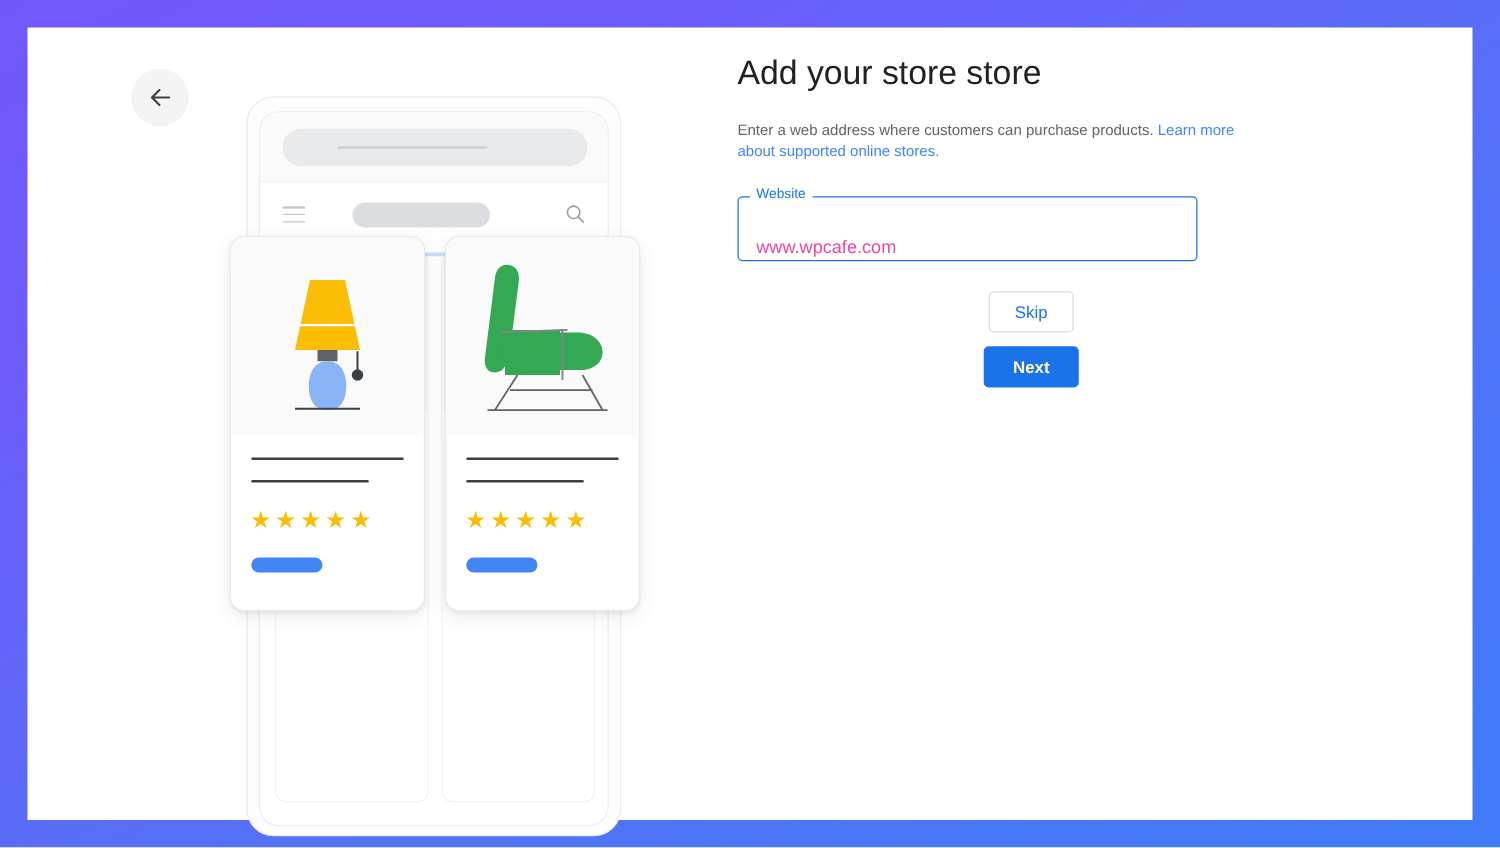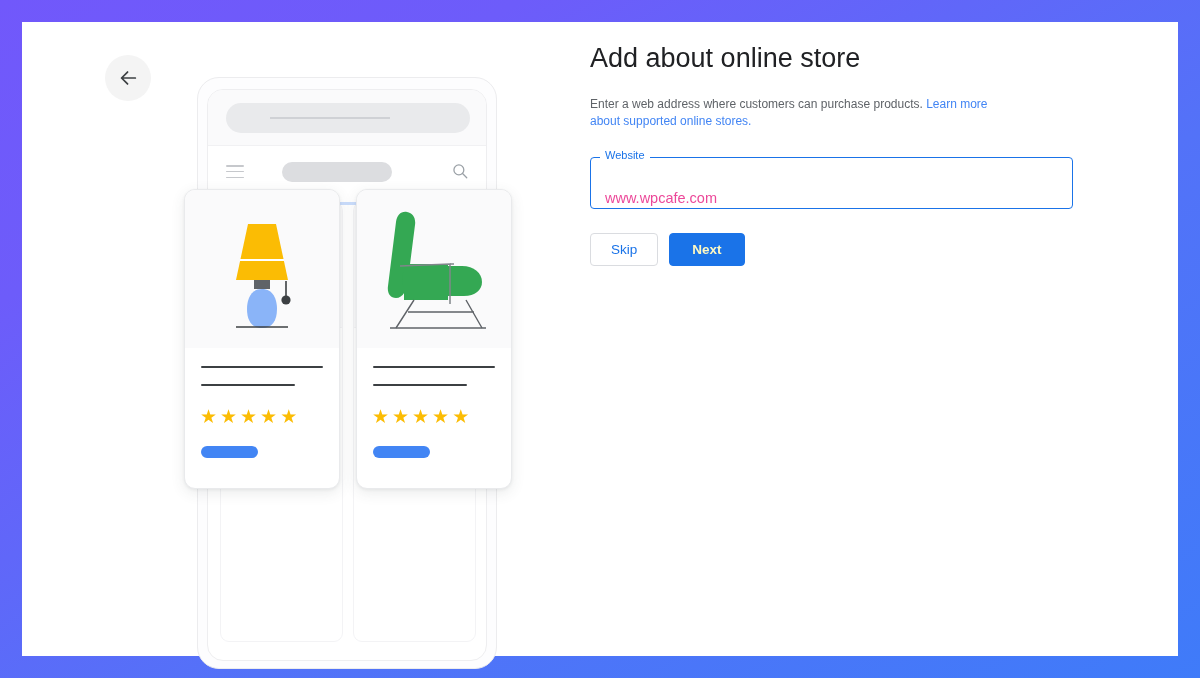--- a/index.html
+++ b/index.html
@@ -149,37 +149,37 @@
     letter-spacing: 0; margin: 0 0 20px 0; line-height: 1.25;
   }
   #description {
     font-size: 12px; color: #5f6368; line-height: 1.42;
     margin: 0 0 27px 0; max-width: 408px;
   }
   #description a { color: #4285f4; text-decoration: none; cursor: pointer; }
 
   
   .field {
-    position: relative; width: 483px; height: 52px;
+    position: relative; width: 368px; height: 52px;
     border: 1.6px solid #1a73e8; border-radius: 4px;
     background: #ffffff;
   }
   .field .legend {
     position: absolute; left: 9px; top: -8px;
     background: #ffffff; padding: 0 5px;
     font-size: 11px; color: #1a73e8; line-height: 1;
   }
   .field input {
     position: absolute; left: 0; top: 15px; width: 100%; height: 100%;
     border: none; outline: none; background: transparent;
     font-family: "Liberation Sans", sans-serif;
     font-size: 14.5px; color: #ec4899; padding: 0 14px;
   }
 
-  .actions { margin-top: 24px; display: flex; gap: 11px; align-items: center; }
+  .actions { margin-top: 24px; display: flex; gap: 11px; align-items: center; flex-direction: column; }
   .btn-skip {
     height: 33px; padding: 0 20px;
     border: 1px solid #dadce0; border-radius: 4px;
     background: #ffffff; color: #1a73e8;
     font-family: "Liberation Sans", sans-serif;
     font-size: 13.5px; cursor: pointer;
   }
   .btn-next {
     height: 33px; padding: 0 22px;
     border: 1px solid #1a73e8; border-radius: 4px;
@@ -311,21 +311,21 @@
               <i></i>
           </div>
           <div class="stars">★★★★★</div>
           <div class="cta"></div>
         </div>
       </div>
     </div>
 
     <div id="panel">
 
-      <h1 id="page-title">Add about online store</h1>
+      <h1 id="page-title">Add your store store</h1>
 
       <p id="description"><span>Enter a web address where customers can purchase products. </span><a href="#">Learn more about supported online stores.</a></p>
 
       <div class="field">
         <span class="legend">Website</span>
         <input type="text" value="www.wpcafe.com" placeholder="www.example.com" style="">
       </div>
 
       <div class="actions">
         <button class="btn-skip">Skip</button>

